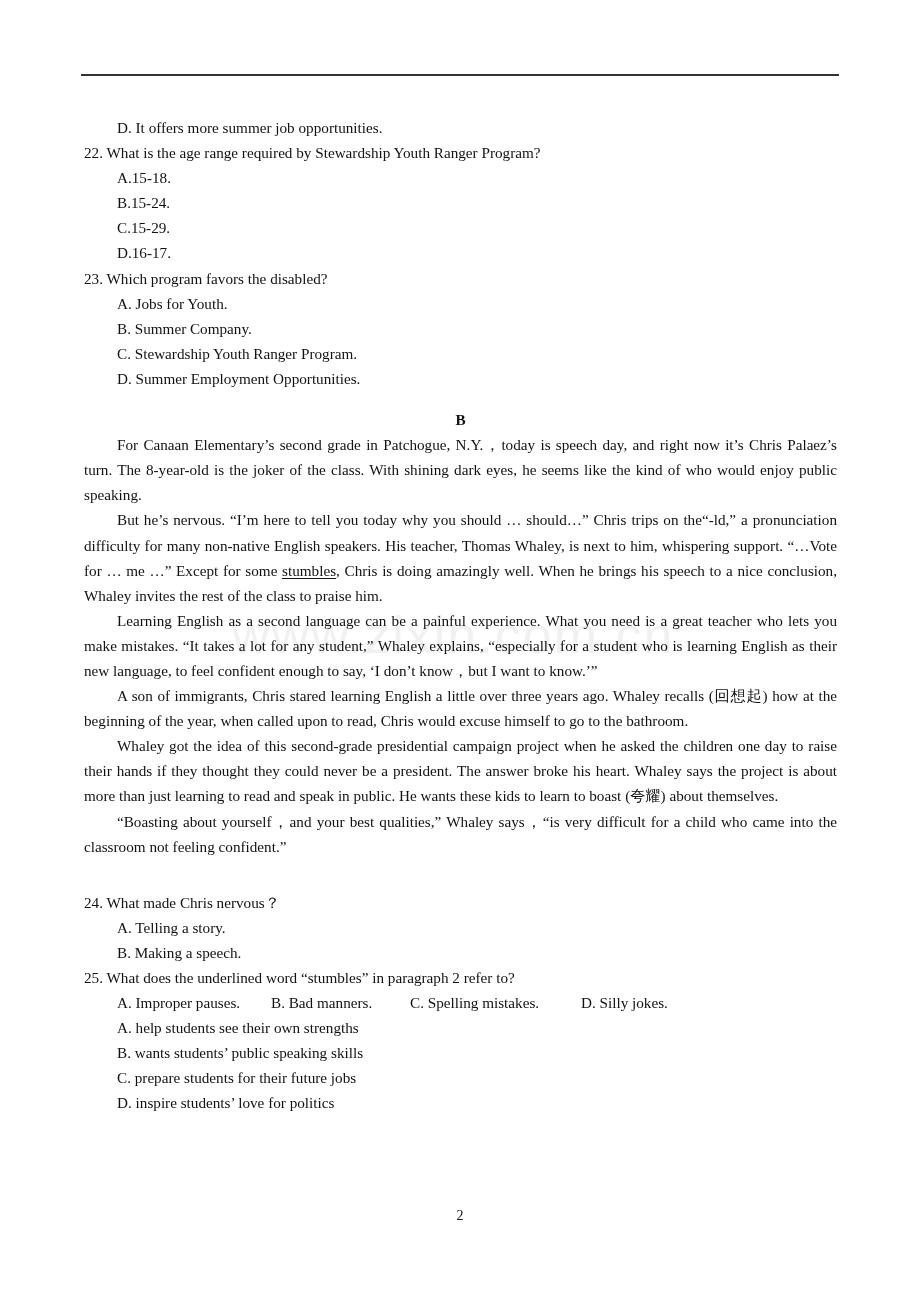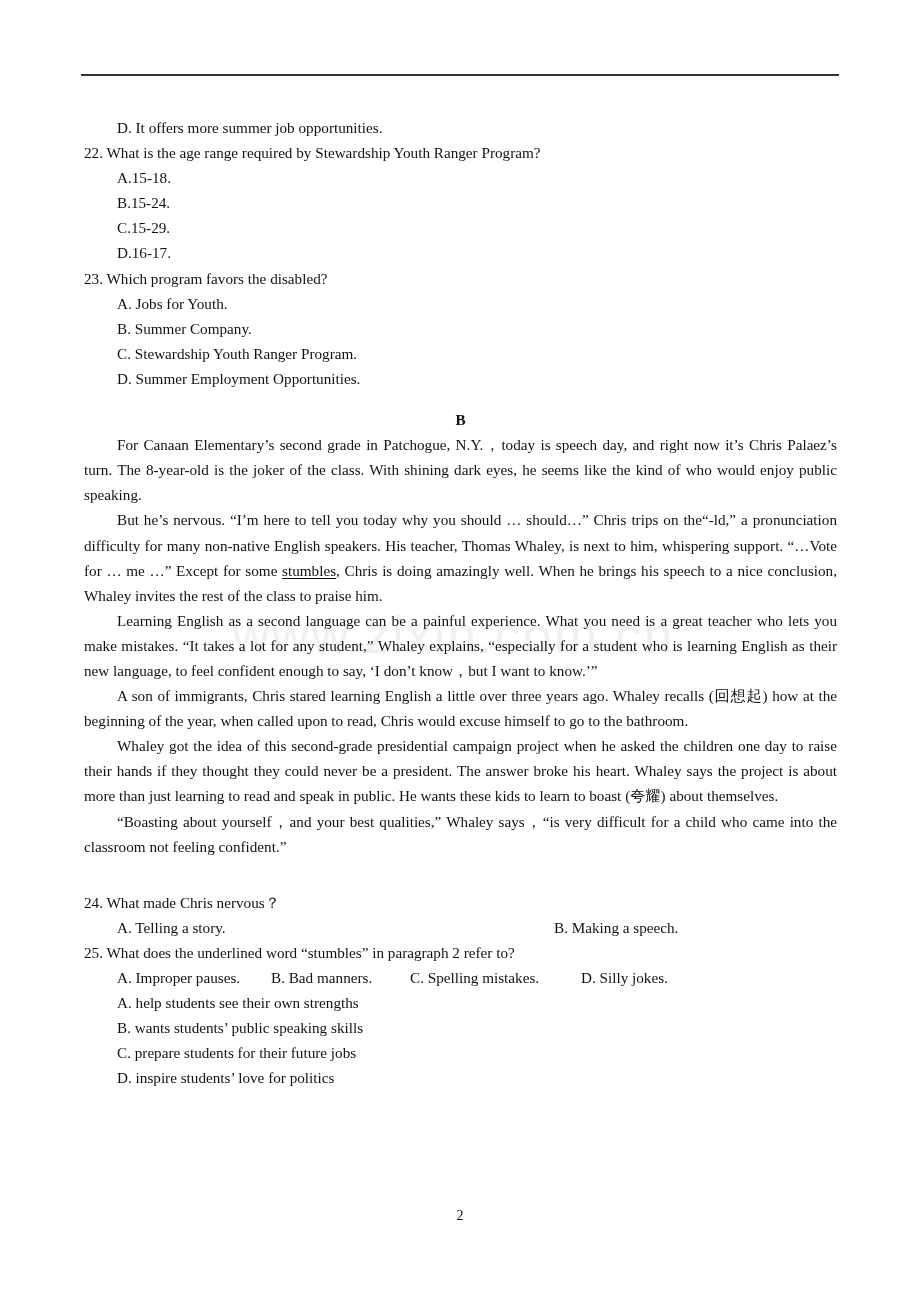--- a/index.html
+++ b/index.html
@@ -5,21 +5,21 @@
   html, body { margin: 0; padding: 0; background: #ffffff; }
   body { width: 920px; height: 1302px; position: relative; overflow: hidden;
          font-family: "Liberation Serif", "DejaVu Serif", serif; color: #111; font-size: 15.2px; }
   .header-rule { position: absolute; left: 81px; top: 74px; width: 758px; height: 0; border-top: 2px solid #333; }
   .content { position: absolute; left: 84px; top: 115px; width: 753px; line-height: 25.1px; }
   .line { white-space: nowrap; }
   .ind { padding-left: 33px; }
   .para { text-align: justify; text-indent: 33px; }
   .section-title { text-align: center; font-weight: bold; margin-top: 16px; margin-bottom: 0; }
   .gap { height: 31px; }
-  .twocol { display: flex; padding-left: 33px; }
+  .twocol { display: flex; padding-left: 33px; flex-direction: column; }
   .twocol .c1 { width: 437px; }
   .row4 span { display: inline-block; }
   u { text-decoration: underline; text-underline-offset: 2px; }
   .blank { display: inline-block; width: 78px; border-bottom: 1px solid #111; height: 14px; vertical-align: baseline; }
   .page-num { position: absolute; top: 1208px; left: 0; width: 920px; text-align: center; font-size: 14px; }
   .watermark { position: absolute; left: 232px; top: 605px; font-family: "Liberation Sans", sans-serif;
                font-size: 52px; color: rgba(150,150,150,0.13); letter-spacing: 2px; pointer-events: none; }
 </style>
 </head>
 <body>

